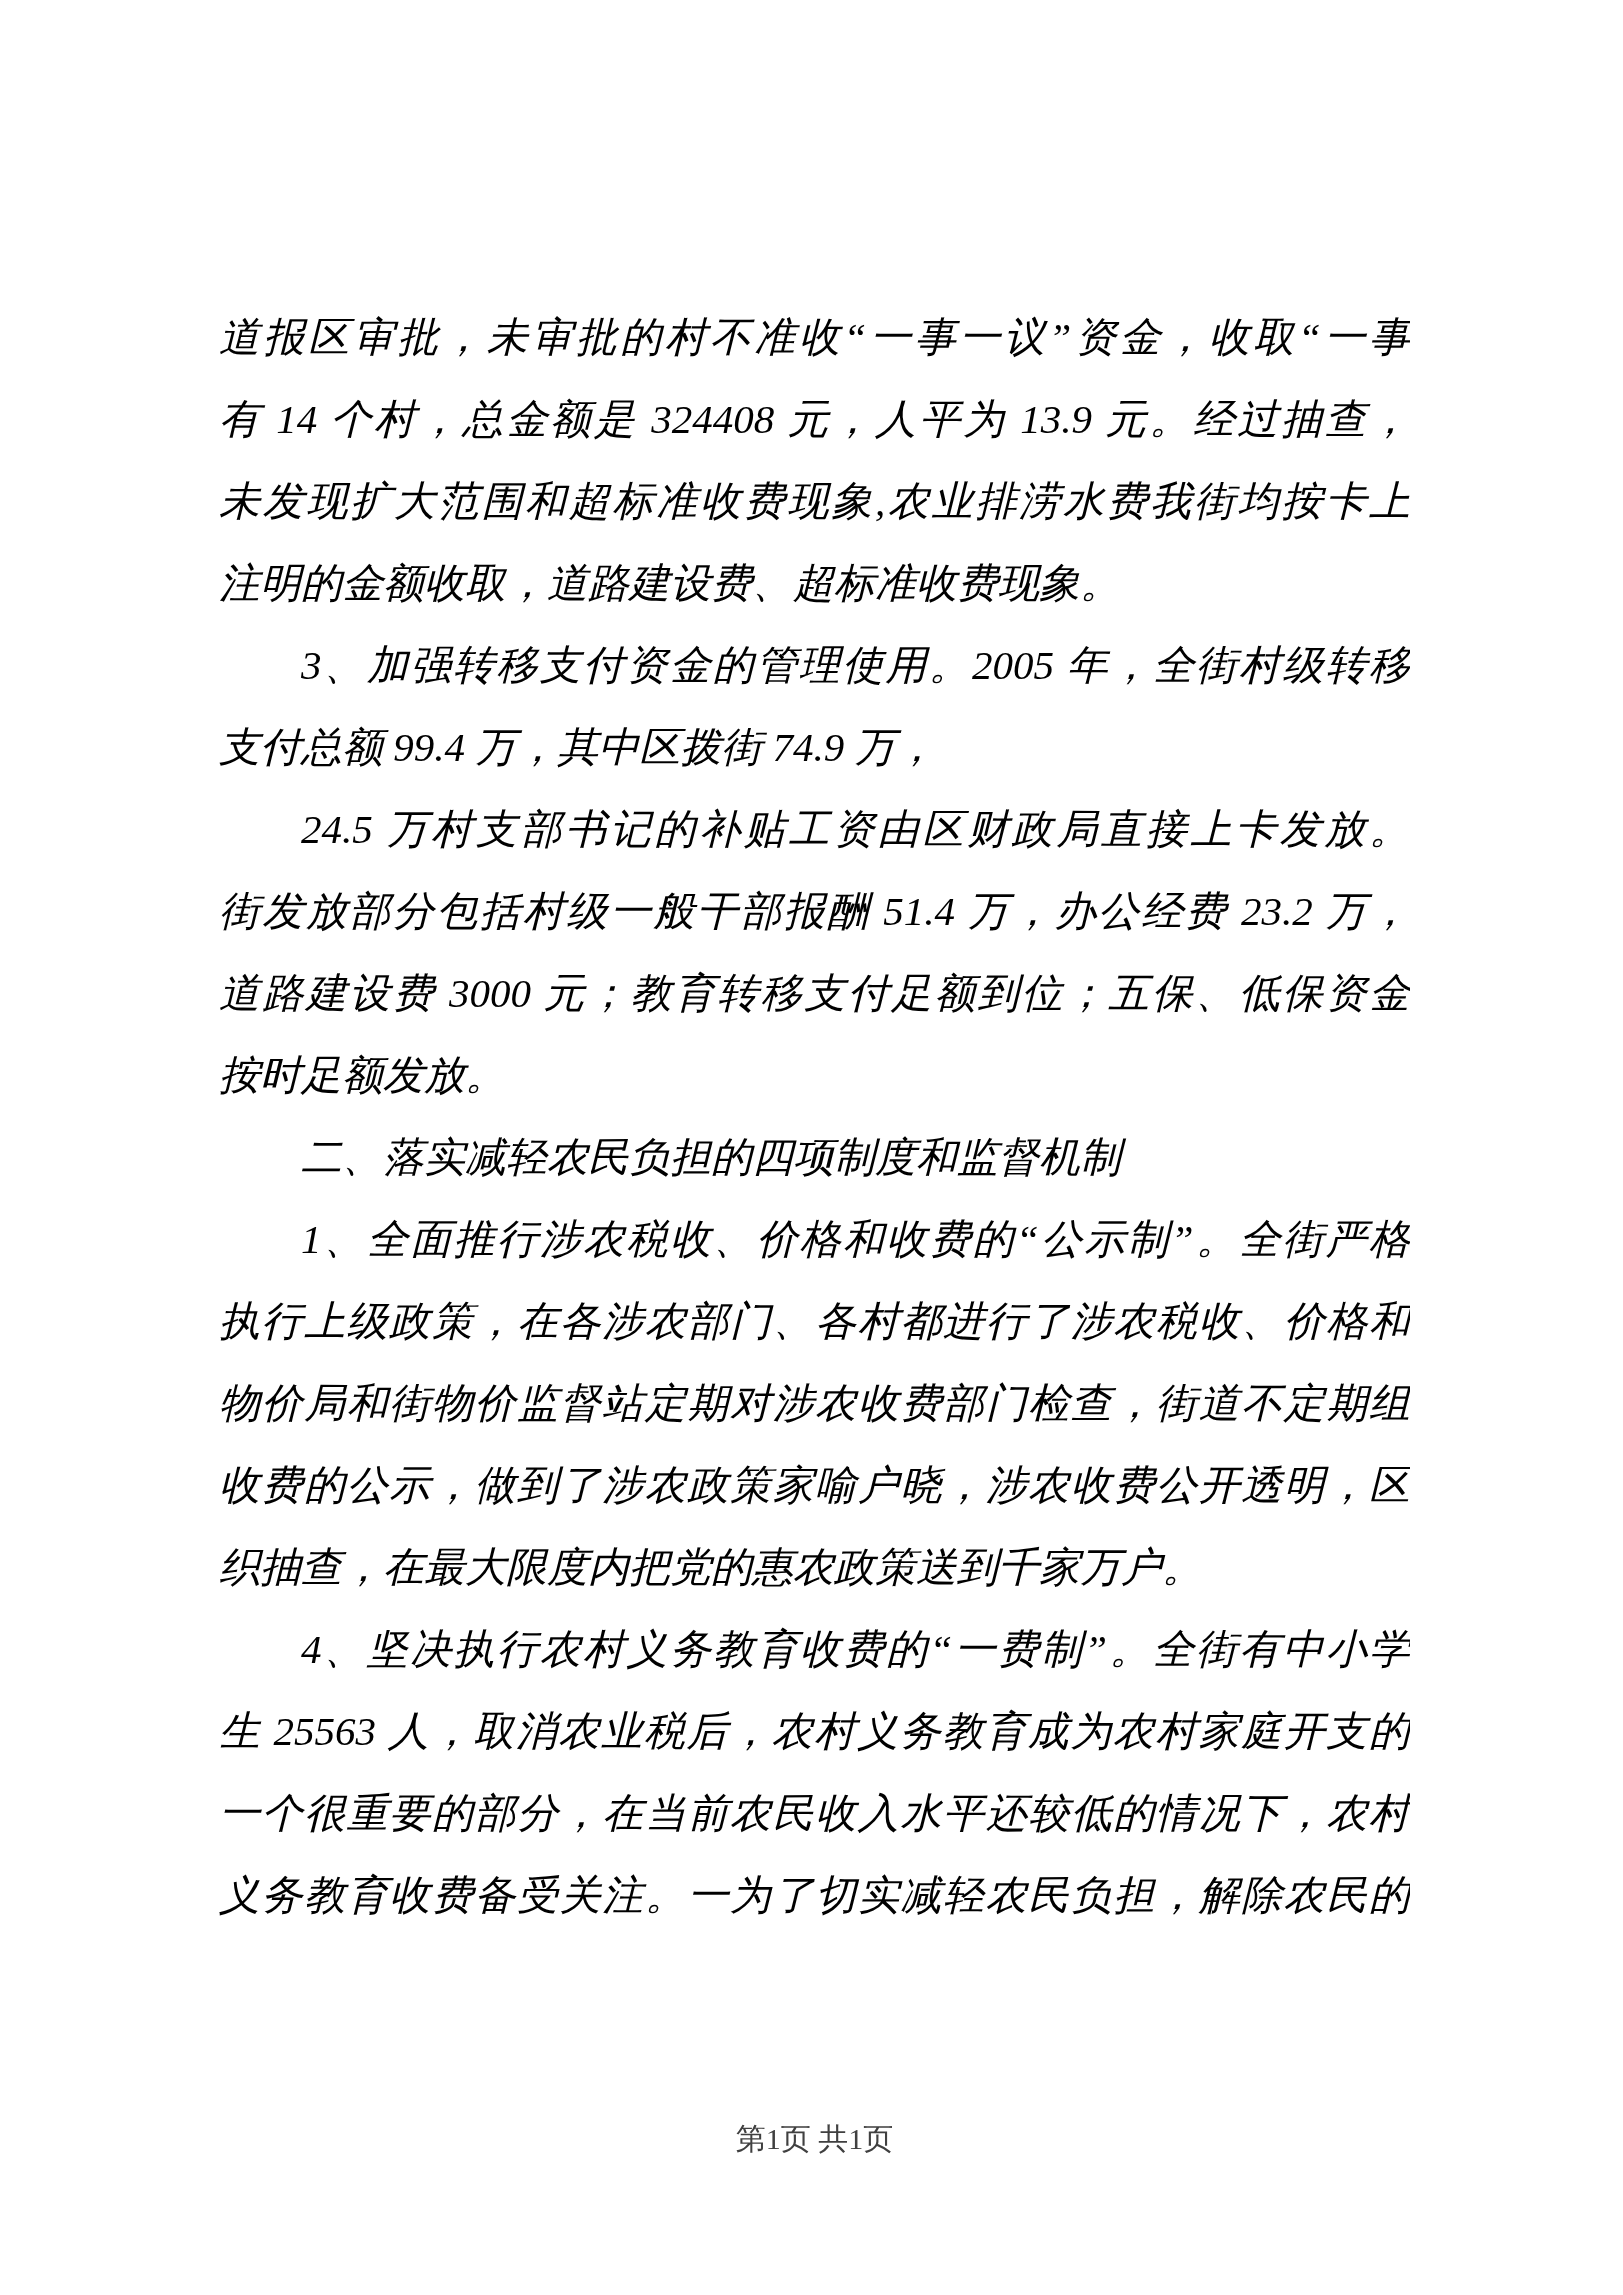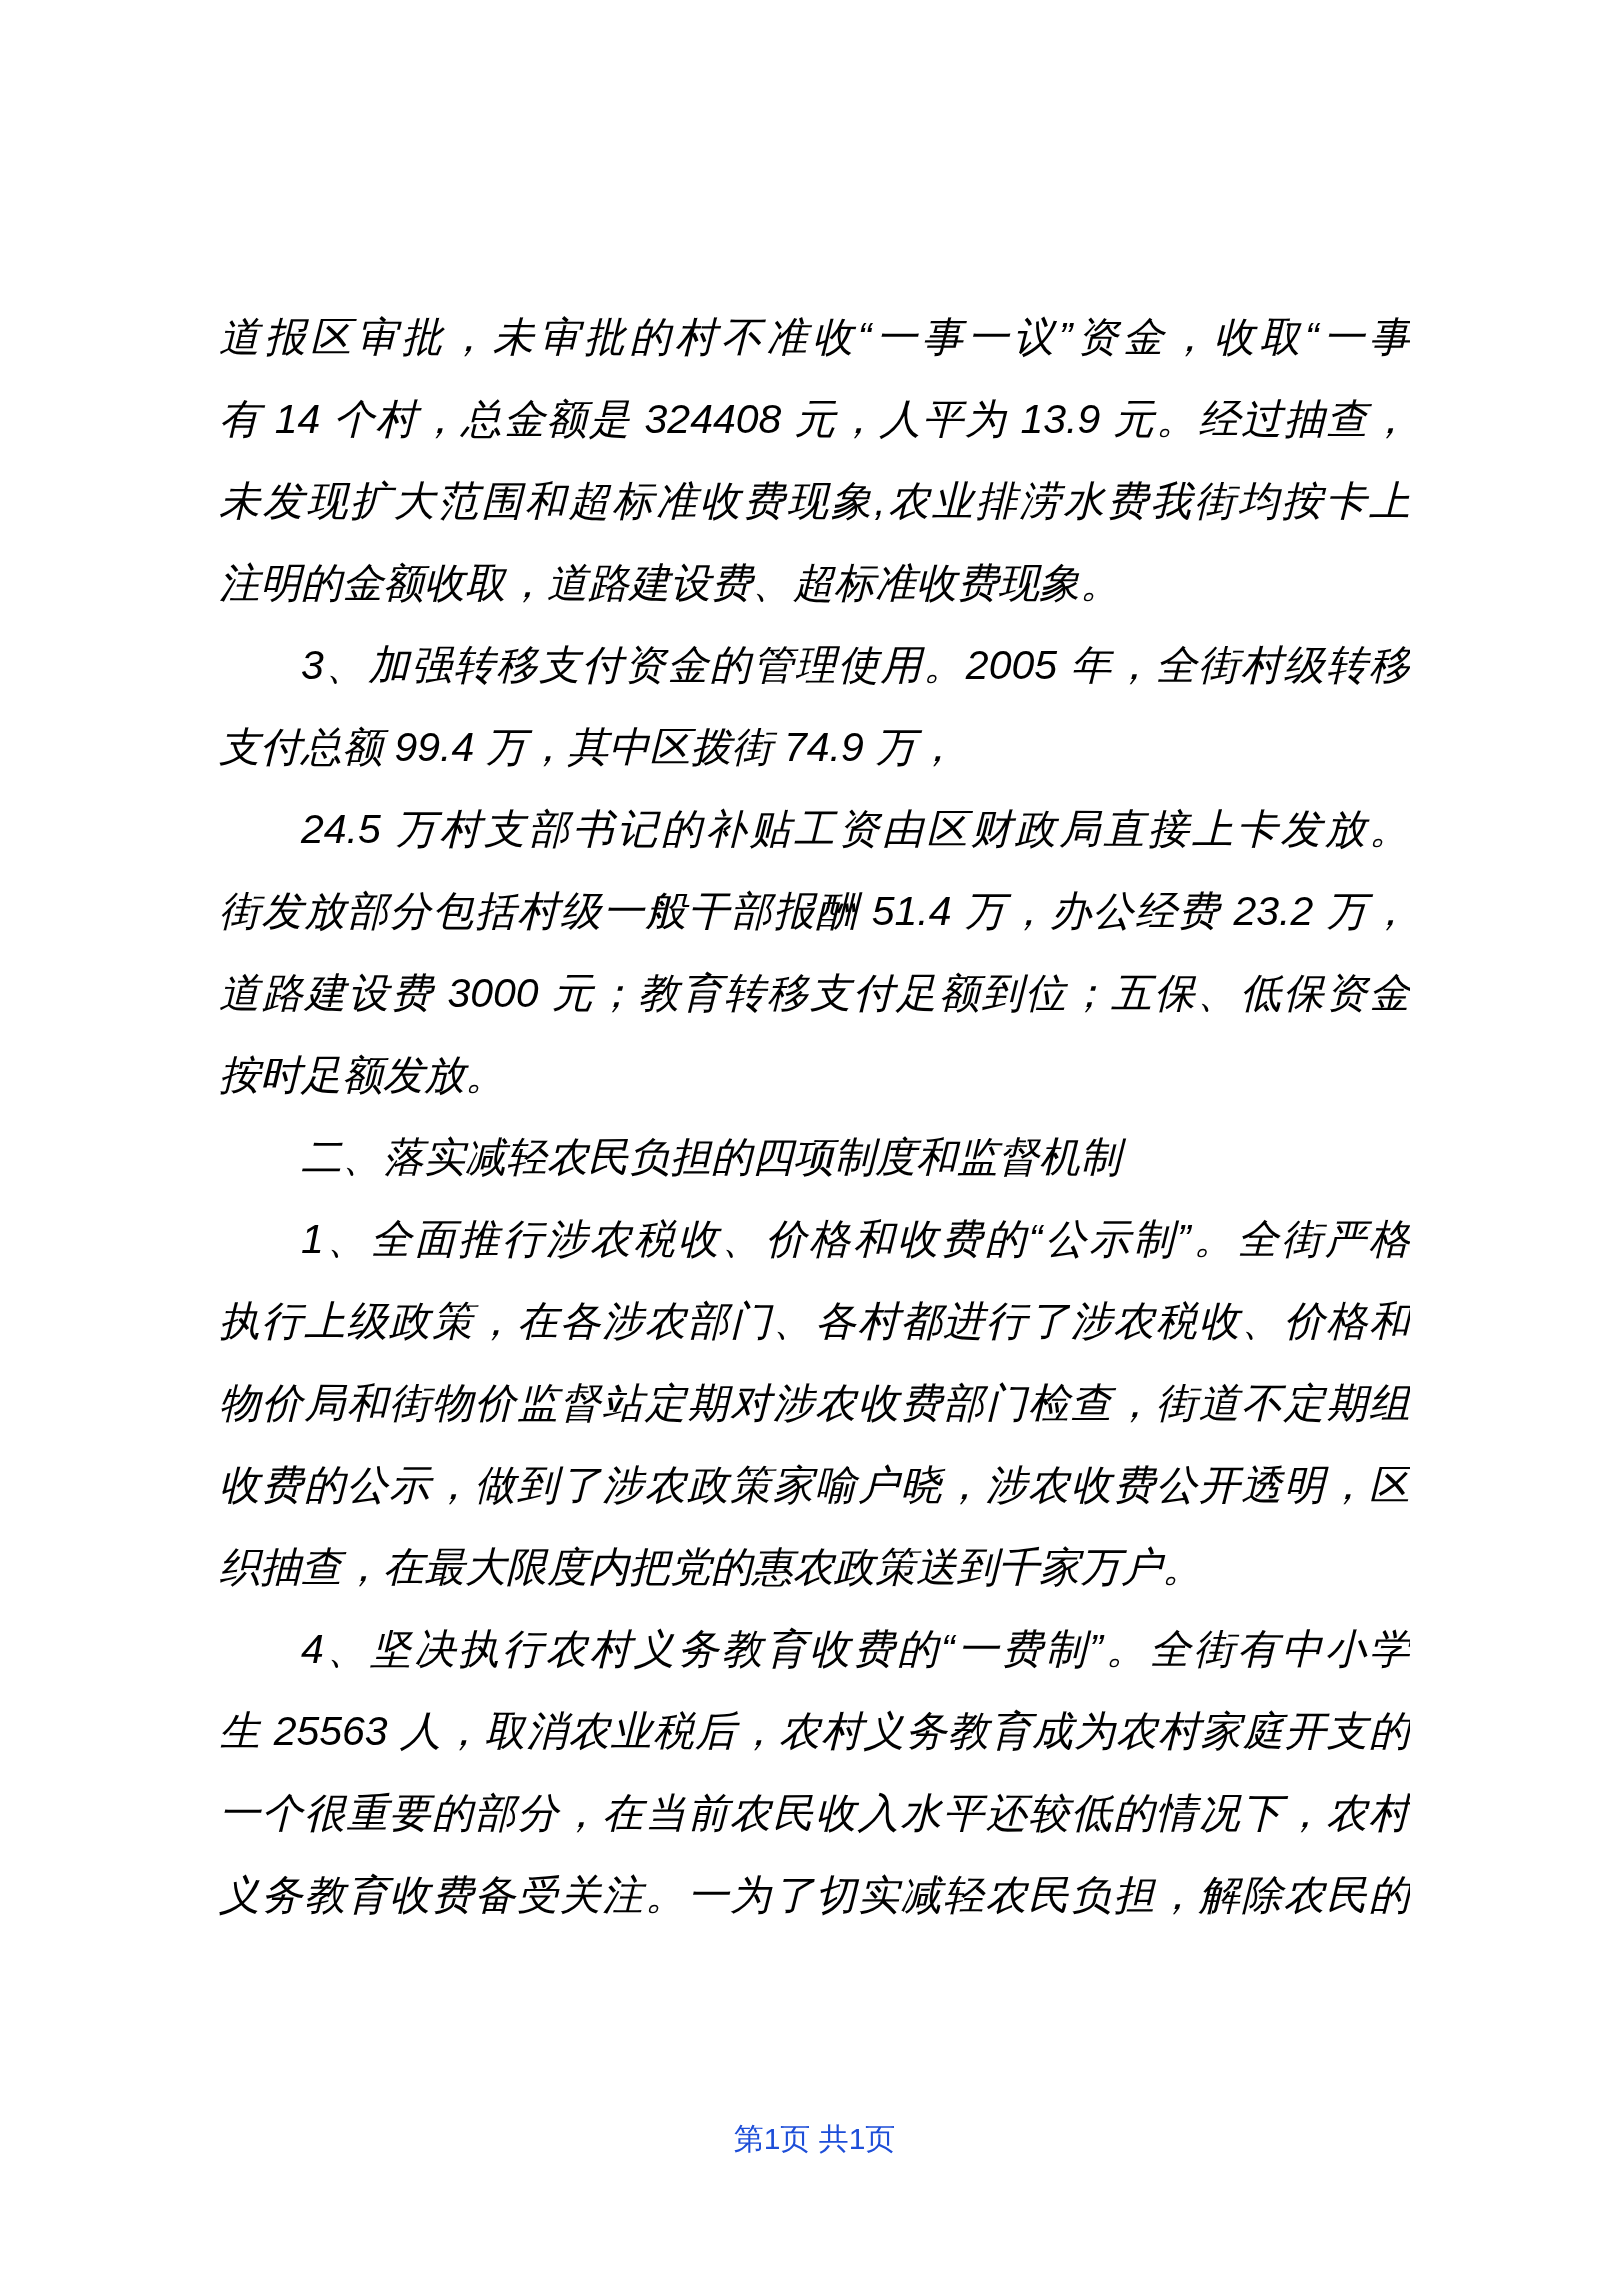--- a/index.html
+++ b/index.html
@@ -4,21 +4,21 @@
 <style>
   html, body { margin: 0; padding: 0; }
   body { background: #ffffff; }
 
   .page {
     position: relative;
     width: 1623px;
     height: 2295px;
     background: #ffffff;
     overflow: hidden;
-    font-family: Liberation Sans, sans-serif;
+    font-family: Liberation Serif, serif;
     color: #000000;
   }
 
   .content {
     position: absolute;
     left: 219px;
     top: 296px;
     width: 1191px;
   }
 
@@ -39,21 +39,21 @@
 
   .footer {
     position: absolute;
     left: 219px;
     top: 2119px;
     width: 1191px;
     text-align: center;
     font-size: 30px;
     line-height: 39px;
     font-style: normal;
-    color: #1d4ed8;
+    color: #404040;
   }
 </style>
 </head>
 <body>
 
 <div class="page">
   <div class="content">
       <div class="line fill">道报区审批，未审批的村不准收“一事一议”资金，收取“一事</div>
       <div class="line fill">有 14 个村，总金额是 324408 元，人平为 13.9 元。经过抽查，</div>
       <div class="line fill">未发现扩大范围和超标准收费现象,农业排涝水费我街均按卡上</div>

